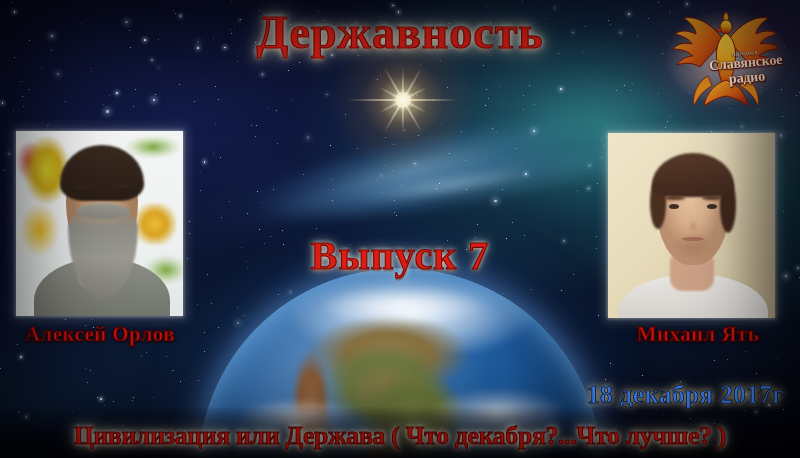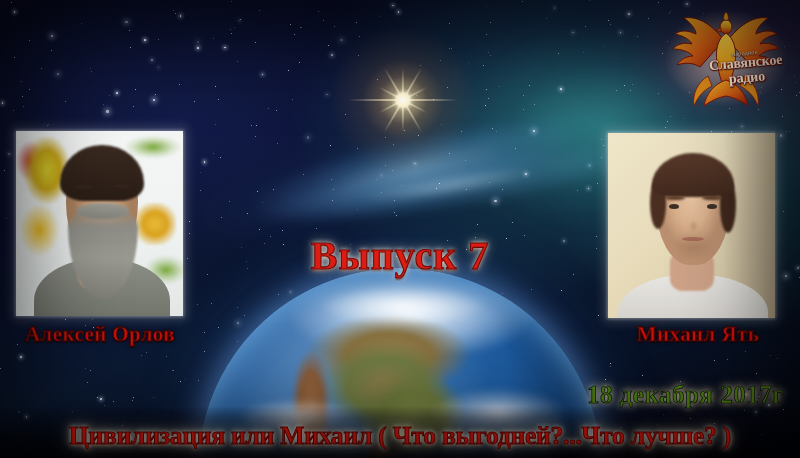--- a/index.html
+++ b/index.html
@@ -324,21 +324,21 @@
   .t-name-left  { left: 0px;  top: 322px; width: 200px; }
   .t-name-right { left: 598px; top: 322px; width: 200px; }
 
   .t-date {
     position: absolute;
     right: 16px; top: 381px;
     font-family: "Liberation Serif", serif;
     font-weight: bold;
     font-size: 25px;
     letter-spacing: 0.5px;
-    color: #4d7c0f;
+    color: #3b82f6;
     -webkit-text-stroke: 0.7px #060a16;
     text-shadow:
       0 0 6px rgba(240,225,180,0.85),
       0 0 13px rgba(225,205,150,0.6),
       0 1px 1px rgba(0,0,0,0.55);
     white-space: nowrap;
   }
 
   .bottom-bar {
     position: absolute;
@@ -851,25 +851,26 @@
       <path d="M40 70 C30 76 24 88 26 100 C30 90 36 84 44 80 Z" fill="#d9881a" stroke="#7a1609" stroke-width="0.8"></path>
       <path d="M76 70 C86 76 92 88 90 100 C86 90 80 84 72 80 Z" fill="#d9881a" stroke="#7a1609" stroke-width="0.8"></path>
     </svg>
     <div class="logo-text">
       <span class="small">народное</span>
       <span class="big1">Славянское</span>
       <span class="big2">радио</span>
     </div>
   </div>
 
+  <div class="t-title">Державность</div>
 
   <div class="t-issue">Выпуск 7</div>
 
   <div class="t-name t-name-left">Алексей Орлов</div>
   <div class="t-name t-name-right">Михаил Ять</div>
 
   <div class="t-date">18 декабря 2017г</div>
 
   <div class="bottom-bar"></div>
-  <div class="t-subtitle">Цивилизация или Михаил ( Что выгодней?...Что лучше? )</div>
+  <div class="t-subtitle">Цивилизация или Держава ( Что декабря?...Что лучше? )</div>
 
   <div class="vignette"></div>
 </div>
 
 </body></html>

